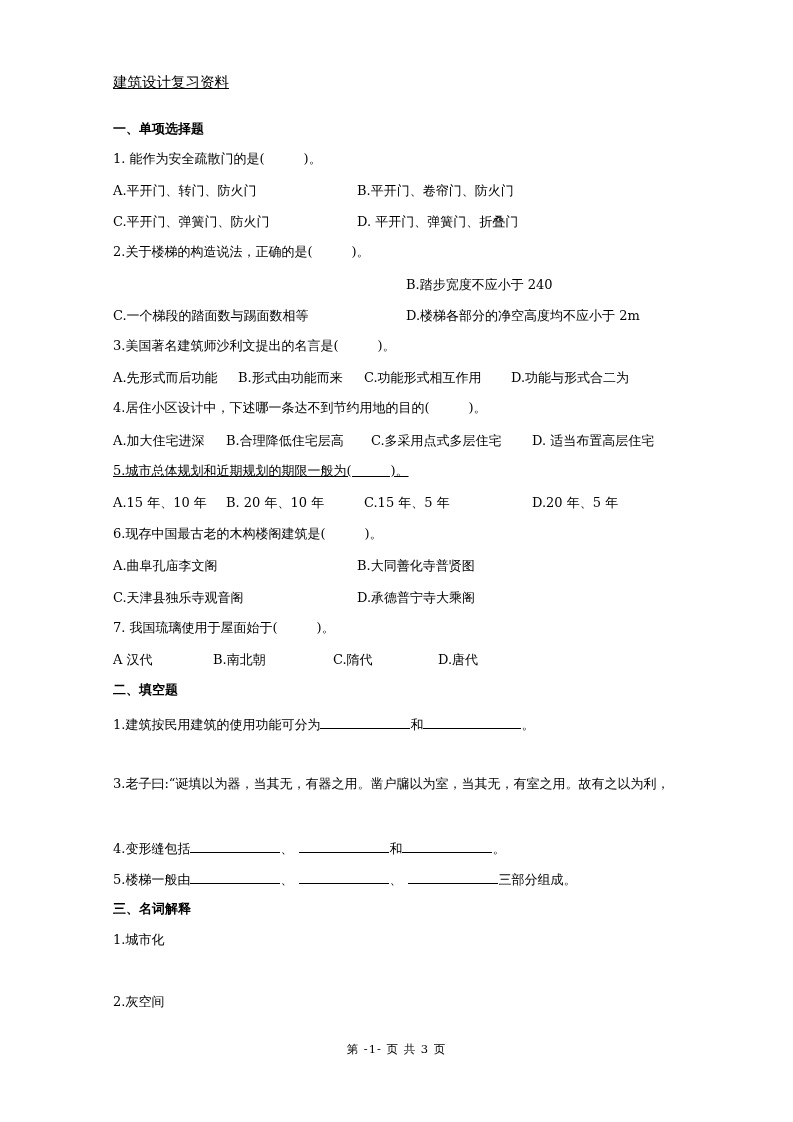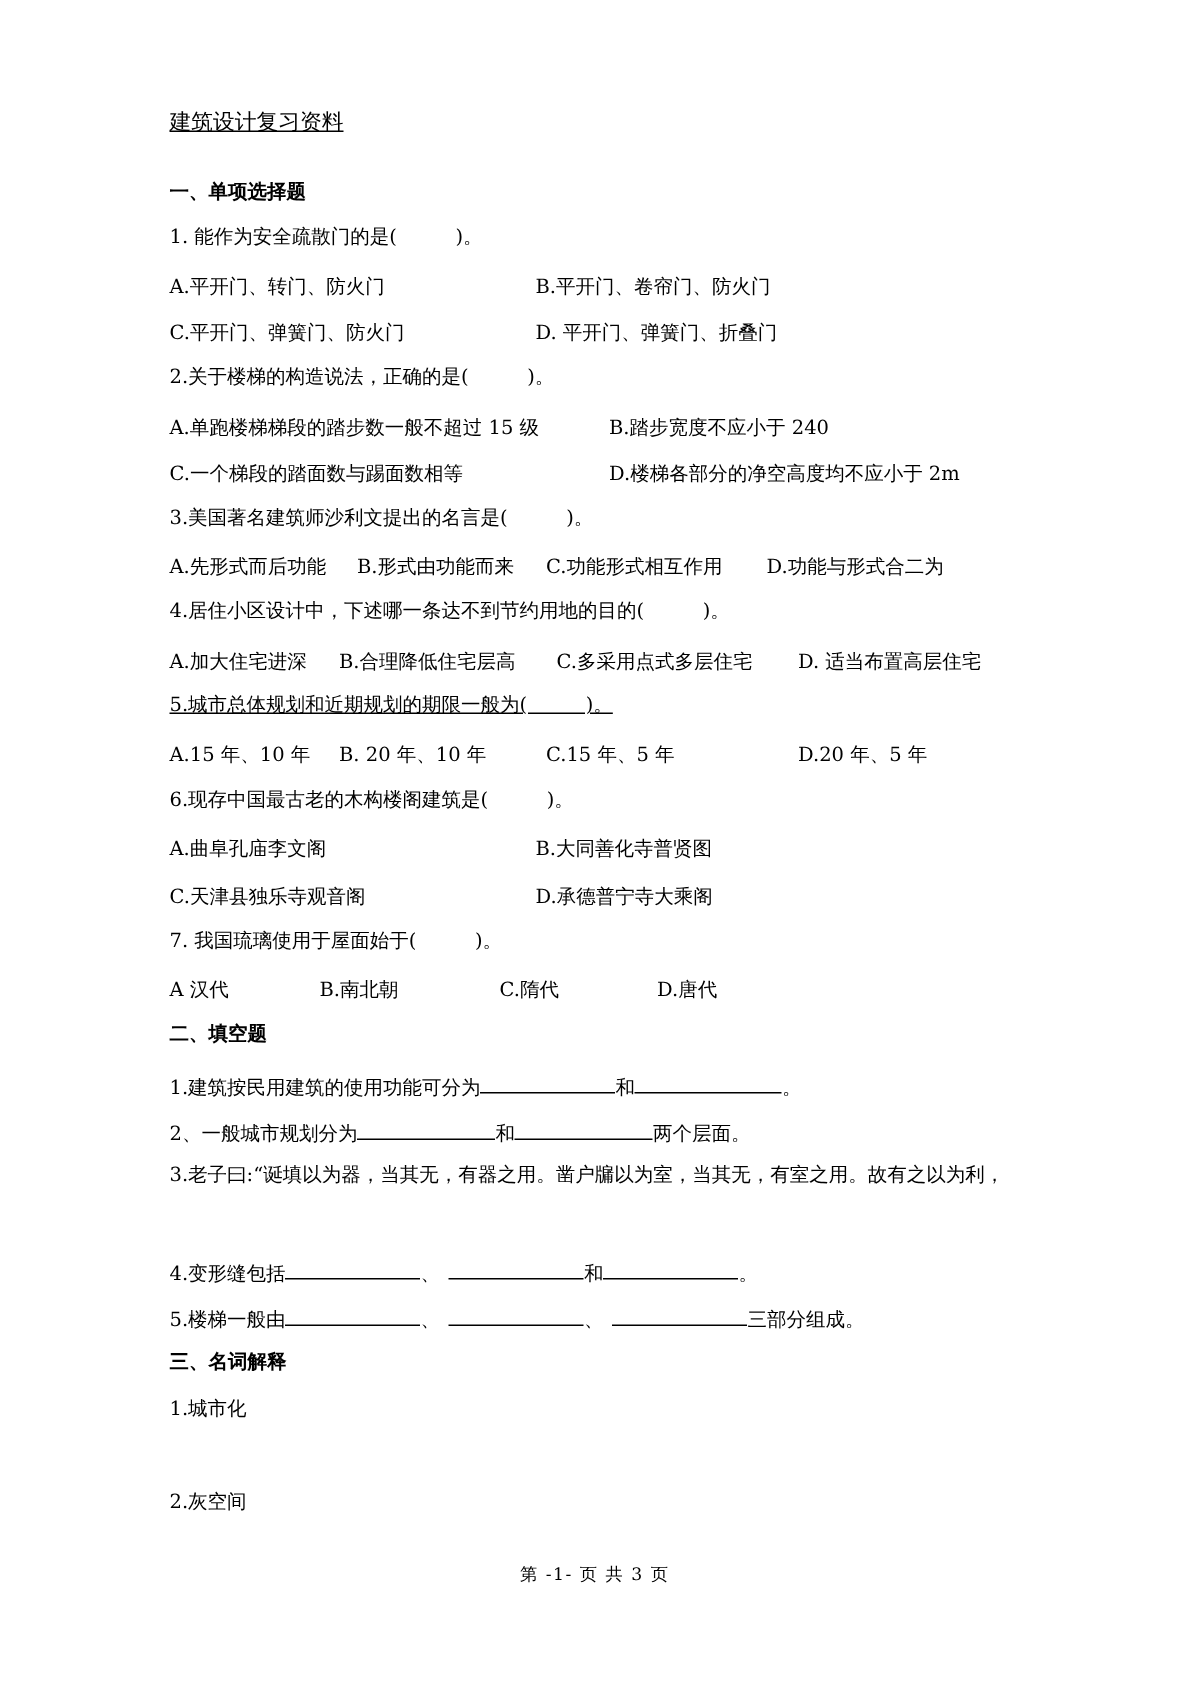--- a/index.html
+++ b/index.html
@@ -22,21 +22,20 @@
 
   <div class="line heading" style="top:121px;">一、单项选择题</div>
 
   <div class="line" style="top:151px;">1. 能作为安全疏散门的是(　　　)。</div>
   <div class="opt" style="left:113px; top:182px;">A.平开门、转门、防火门</div>
   <div class="opt" style="left:357px; top:182px;">B.平开门、卷帘门、防火门</div>
   <div class="opt" style="left:113px; top:213px;">C.平开门、弹簧门、防火门</div>
   <div class="opt" style="left:357px; top:213px;">D. 平开门、弹簧门、折叠门</div>
 
   <div class="line" style="top:244px;">2.关于楼梯的构造说法，正确的是(　　　)。</div>
-  <div class="opt" style="left:113px; top:276px;">A.单跑楼梯梯段的踏步数一般不超过 15 级</div>
   <div class="opt" style="left:406px; top:276px;">B.踏步宽度不应小于 240</div>
   <div class="opt" style="left:113px; top:307px;">C.一个梯段的踏面数与踢面数相等</div>
   <div class="opt" style="left:406px; top:307px;">D.楼梯各部分的净空高度均不应小于 2m</div>
 
   <div class="line" style="top:338px;">3.美国著名建筑师沙利文提出的名言是(　　　)。</div>
   <div class="opt" style="left:113px; top:369px;">A.先形式而后功能</div>
   <div class="opt" style="left:238px; top:369px;">B.形式由功能而来</div>
   <div class="opt" style="left:364px; top:369px;">C.功能形式相互作用</div>
   <div class="opt" style="left:511px; top:369px;">D.功能与形式合二为</div>
 
@@ -63,23 +62,20 @@
   <div class="opt" style="left:213px; top:651px;">B.南北朝</div>
   <div class="opt" style="left:333px; top:651px;">C.隋代</div>
   <div class="opt" style="left:438px; top:651px;">D.唐代</div>
 
   <div class="line heading" style="top:682px;">二、填空题</div>
 
   <div class="line" style="top:714px;">
     <span>1.建筑按民用建筑的使用功能可分为</span><span class="blank" style="width:90px;"></span><span>和</span><span class="blank" style="width:98px;"></span><span>。</span>
   </div>
 
-  <div class="line" style="top:745px;">
-    <span>2、一般城市规划分为</span><span class="blank" style="width:92px;"></span><span>和</span><span class="blank" style="width:92px;"></span><span>两个层面。</span>
-  </div>
 
   <div class="line" style="top:776px;">3.老子曰:“诞填以为器，当其无，有器之用。凿户牖以为室，当其无，有室之用。故有之以为利，</div>
 
   <div class="line" style="top:838px;">
     <span>4.变形缝包括</span><span class="blank" style="width:90px;"></span><span>、</span><span class="blank" style="width:90px; margin-left:6px;"></span><span>和</span><span class="blank" style="width:90px;"></span><span>。</span>
   </div>
 
   <div class="line" style="top:869px;">
     <span>5.楼梯一般由</span><span class="blank" style="width:90px;"></span><span>、</span><span class="blank" style="width:90px; margin-left:6px;"></span><span>、</span><span class="blank" style="width:90px; margin-left:6px;"></span><span>三部分组成。</span>
   </div>

